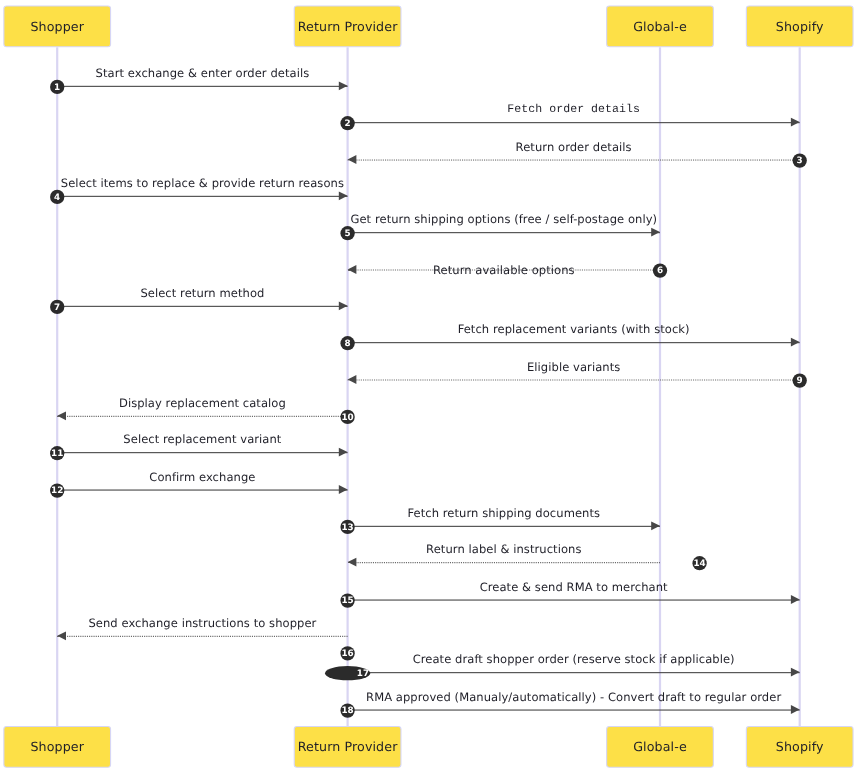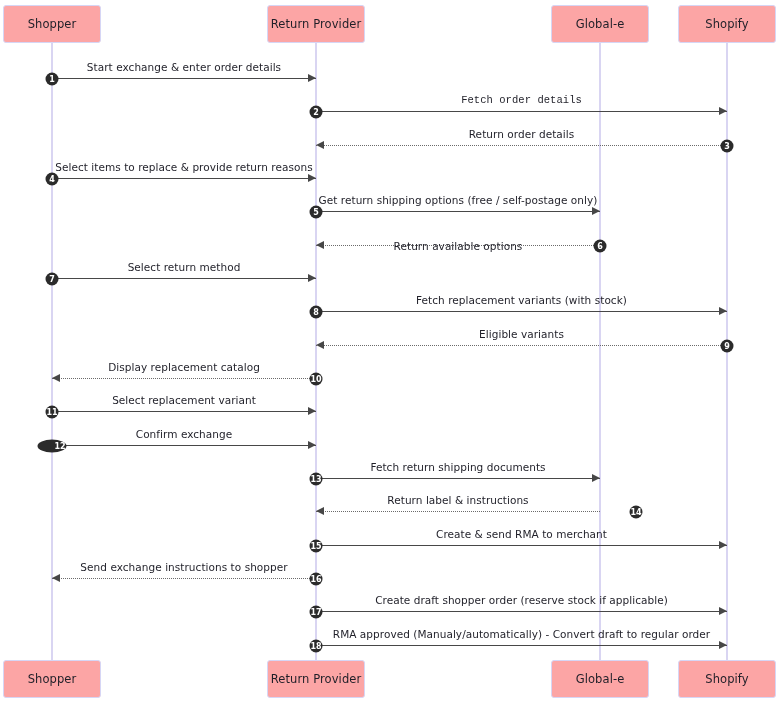--- a/index.html
+++ b/index.html
@@ -7,21 +7,21 @@
     width:781px;height:703px;
     background:#ffffff;
     font-family:"DejaVu Sans","Liberation Sans",sans-serif;
     position:relative;
     overflow:hidden;
   }
   #diagram{position:absolute;inset:0;}
   .participant-box{
     position:absolute;
     box-sizing:border-box;
-    background:#fca5a5;
+    background:#fde047;
     border:1px solid #d6d6f5;
     border-radius:3px;
     display:flex;align-items:center;justify-content:center;
     font-size:11.5px;
     color:#1f1f28;
     letter-spacing:.1px;
     white-space:nowrap;
   }
   .lifeline{
     position:absolute;
@@ -160,21 +160,21 @@
     <div>
       <div class="msg-line" style="left: 52px; top: 411px; width: 264px;"></div>
       <div class="arrowhead right" style="top: 407px; left: 308px;"></div>
       <div class="msg-label" style="left: 184px; top: 394px;">Select replacement variant</div>
       <div class="seq-badge" style="left: 52px; top: 412px;">11</div>
     </div>
     <div>
       <div class="msg-line" style="left: 52px; top: 445px; width: 264px;"></div>
       <div class="arrowhead right" style="top: 441px; left: 308px;"></div>
       <div class="msg-label" style="left: 184px; top: 428px;">Confirm exchange</div>
-      <div class="seq-badge" style="left: 52px; top: 446px; padding-left: 16px;">12</div>
+      <div class="seq-badge" style="left: 52px; top: 446px;">12</div>
     </div>
     <div>
       <div class="msg-line" style="left: 316px; top: 478px; width: 284px;"></div>
       <div class="arrowhead right" style="top: 474px; left: 592px;"></div>
       <div class="msg-label" style="left: 458px; top: 461px;">Fetch return shipping documents</div>
       <div class="seq-badge" style="left: 316px; top: 479px;">13</div>
     </div>
     <div>
       <div class="msg-line dotted" style="left: 316px; top: 511px; width: 284px;"></div>
       <div class="arrowhead left" style="top: 507px; left: 316px;"></div>
@@ -184,27 +184,27 @@
     <div>
       <div class="msg-line" style="left: 316px; top: 545px; width: 411px;"></div>
       <div class="arrowhead right" style="top: 541px; left: 719px;"></div>
       <div class="msg-label" style="left: 521.5px; top: 528px;">Create &amp; send RMA to merchant</div>
       <div class="seq-badge" style="left: 316px; top: 546px;">15</div>
     </div>
     <div>
       <div class="msg-line dotted" style="left: 52px; top: 578px; width: 264px;"></div>
       <div class="arrowhead left" style="top: 574px; left: 52px;"></div>
       <div class="msg-label" style="left: 184px; top: 561px;">Send exchange instructions to shopper</div>
-      <div class="seq-badge" style="left: 316px; top: 579px;">16</div>
+      <div class="seq-badge" style="left: 316px; top: 594px;">16</div>
     </div>
     <div>
       <div class="msg-line" style="left: 316px; top: 611px; width: 411px;"></div>
       <div class="arrowhead right" style="top: 607px; left: 719px;"></div>
       <div class="msg-label" style="left: 521.5px; top: 594px;">Create draft shopper order (reserve stock if applicable)</div>
-      <div class="seq-badge" style="left: 316px; top: 612px;">17</div>
+      <div class="seq-badge" style="left: 316px; top: 612px; padding-left: 28px;">17</div>
     </div>
     <div>
       <div class="msg-line" style="left: 316px; top: 645px; width: 411px;"></div>
       <div class="arrowhead right" style="top: 641px; left: 719px;"></div>
       <div class="msg-label" style="left: 521.5px; top: 628px;">RMA approved (Manualy/automatically) - Convert draft to regular order</div>
       <div class="seq-badge" style="left: 316px; top: 646px;">18</div>
     </div>
   </div>
 
 </body></html>

